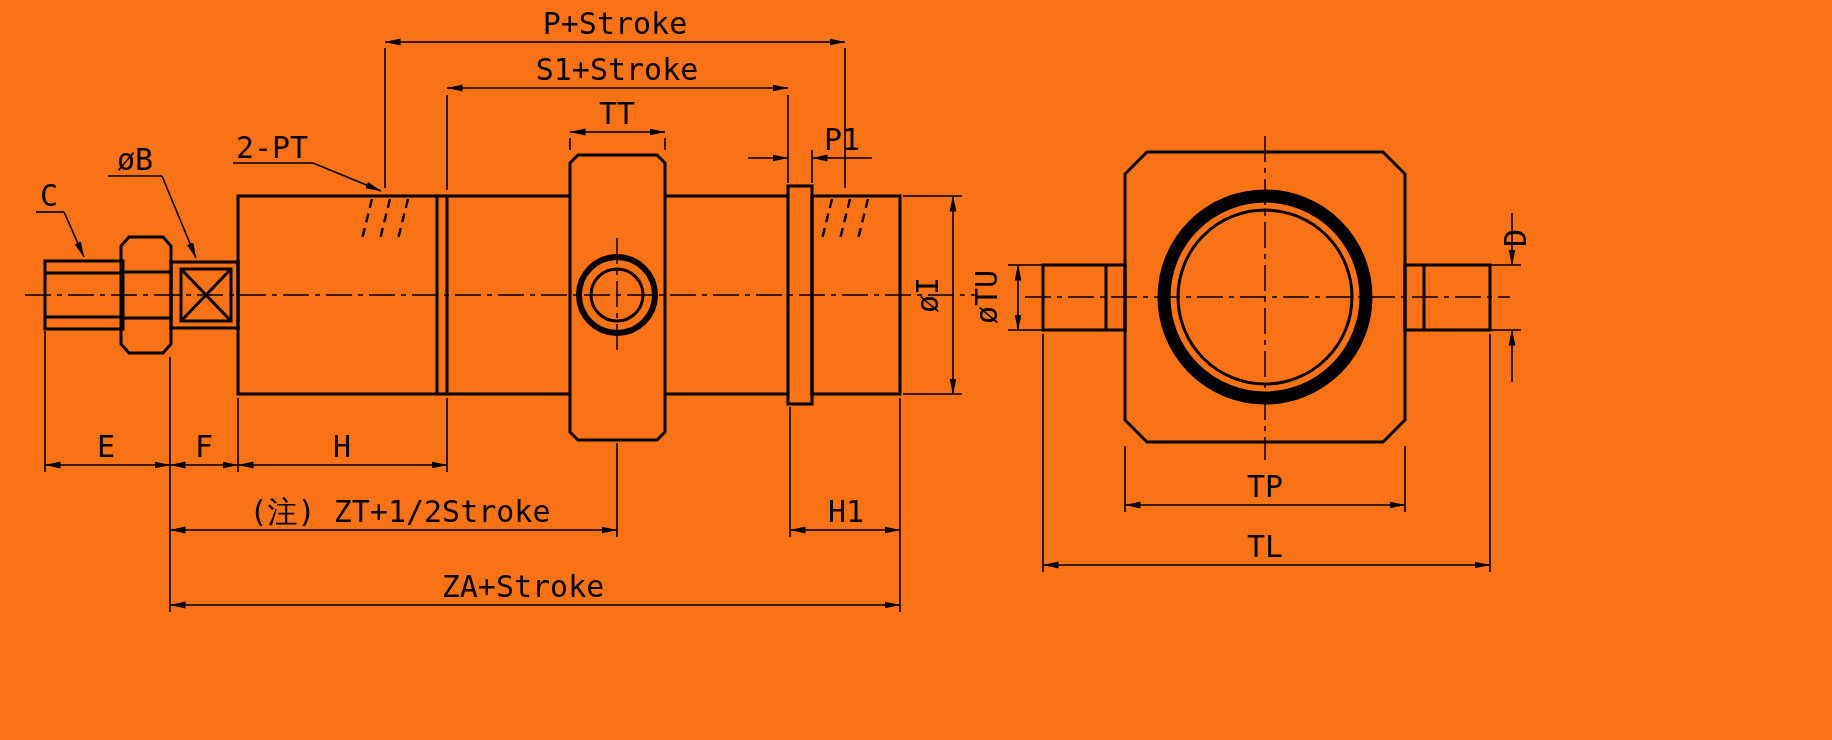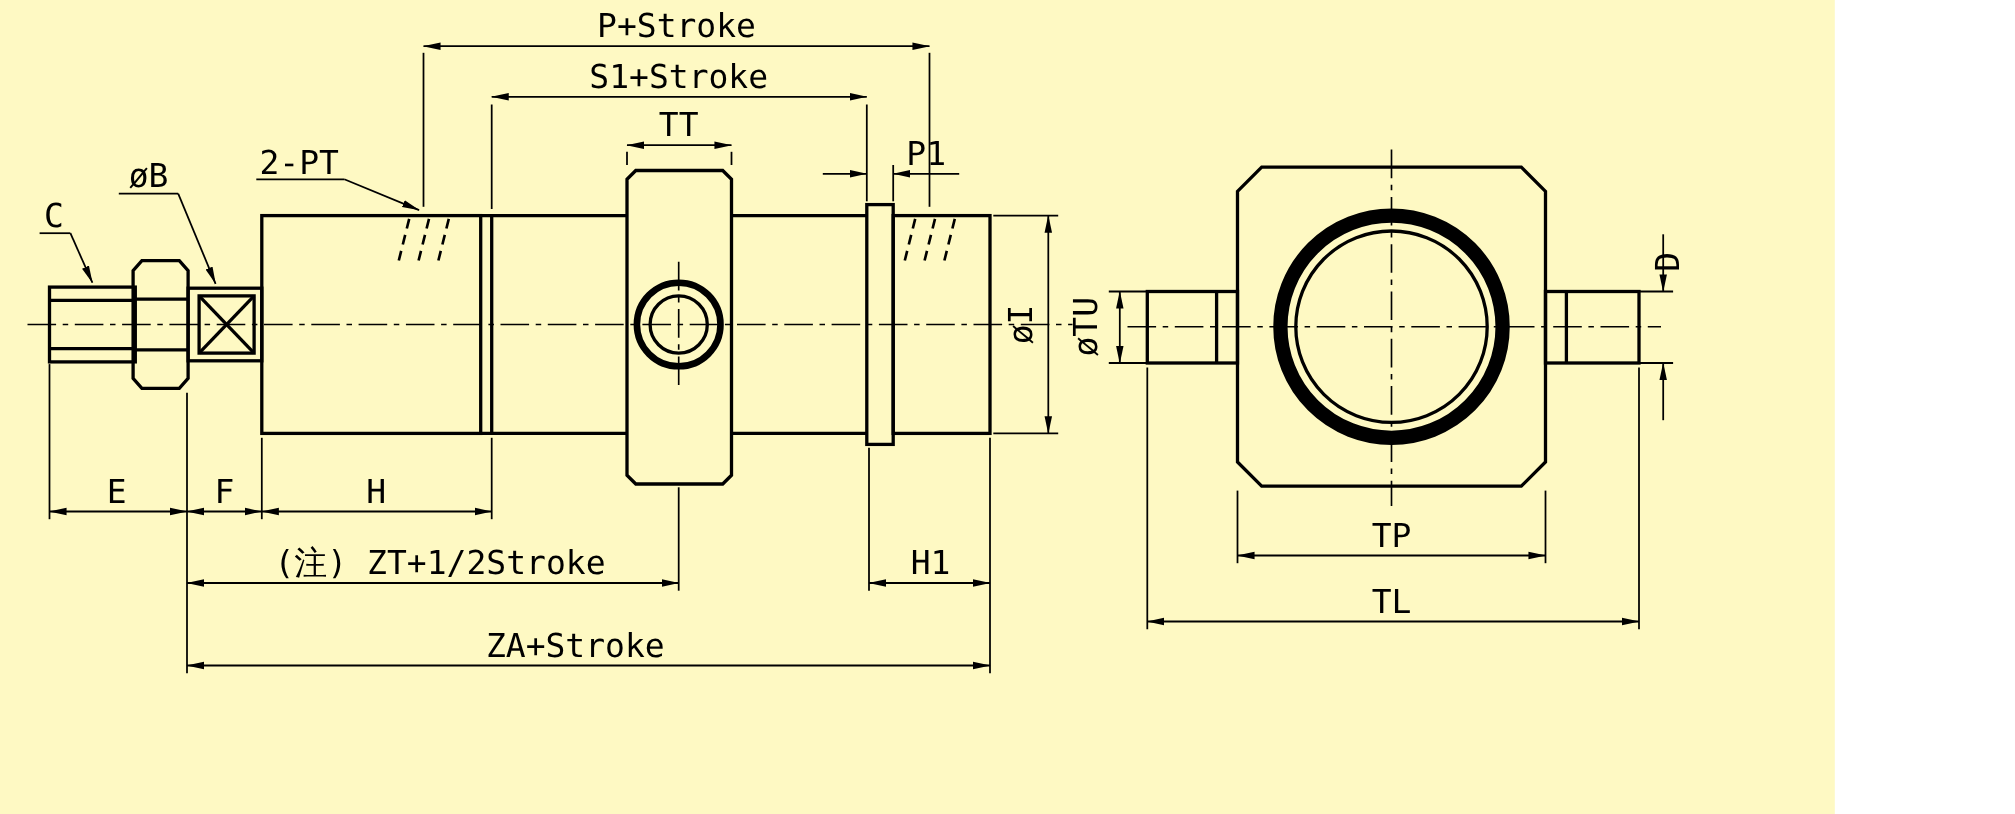--- a/index.html
+++ b/index.html
@@ -1,16 +1,16 @@
 <!DOCTYPE html>
 <html><head>
 <meta charset="utf-8">
 <style>
   html,body{margin:0;padding:0;background:#ffffff;}
-  .canvas{width:1668px;height:740px;background:#fef9c3;overflow:hidden;position:relative;}
+  .canvas{width:1832px;height:740px;background:#f97316;overflow:hidden;position:relative;}
   svg{display:block;}
   g.cl   { stroke:#000; stroke-width:1.5; stroke-dasharray:26 6 5 6; fill:none; }
   g.obj  { stroke:#000; stroke-width:3; fill:none; stroke-linejoin:miter; }
   .thick { stroke-width:6; }
   .thick2{ stroke-width:13; }
   g.port { stroke:#000; stroke-width:2.4; stroke-dasharray:9 6; fill:none; }
   g.dim  { stroke:#000; stroke-width:1.6; fill:none; }
   .m2 { marker-start:url(#arrS); marker-end:url(#arrE); }
   .me { marker-end:url(#arrE); }
   g.txt text{

